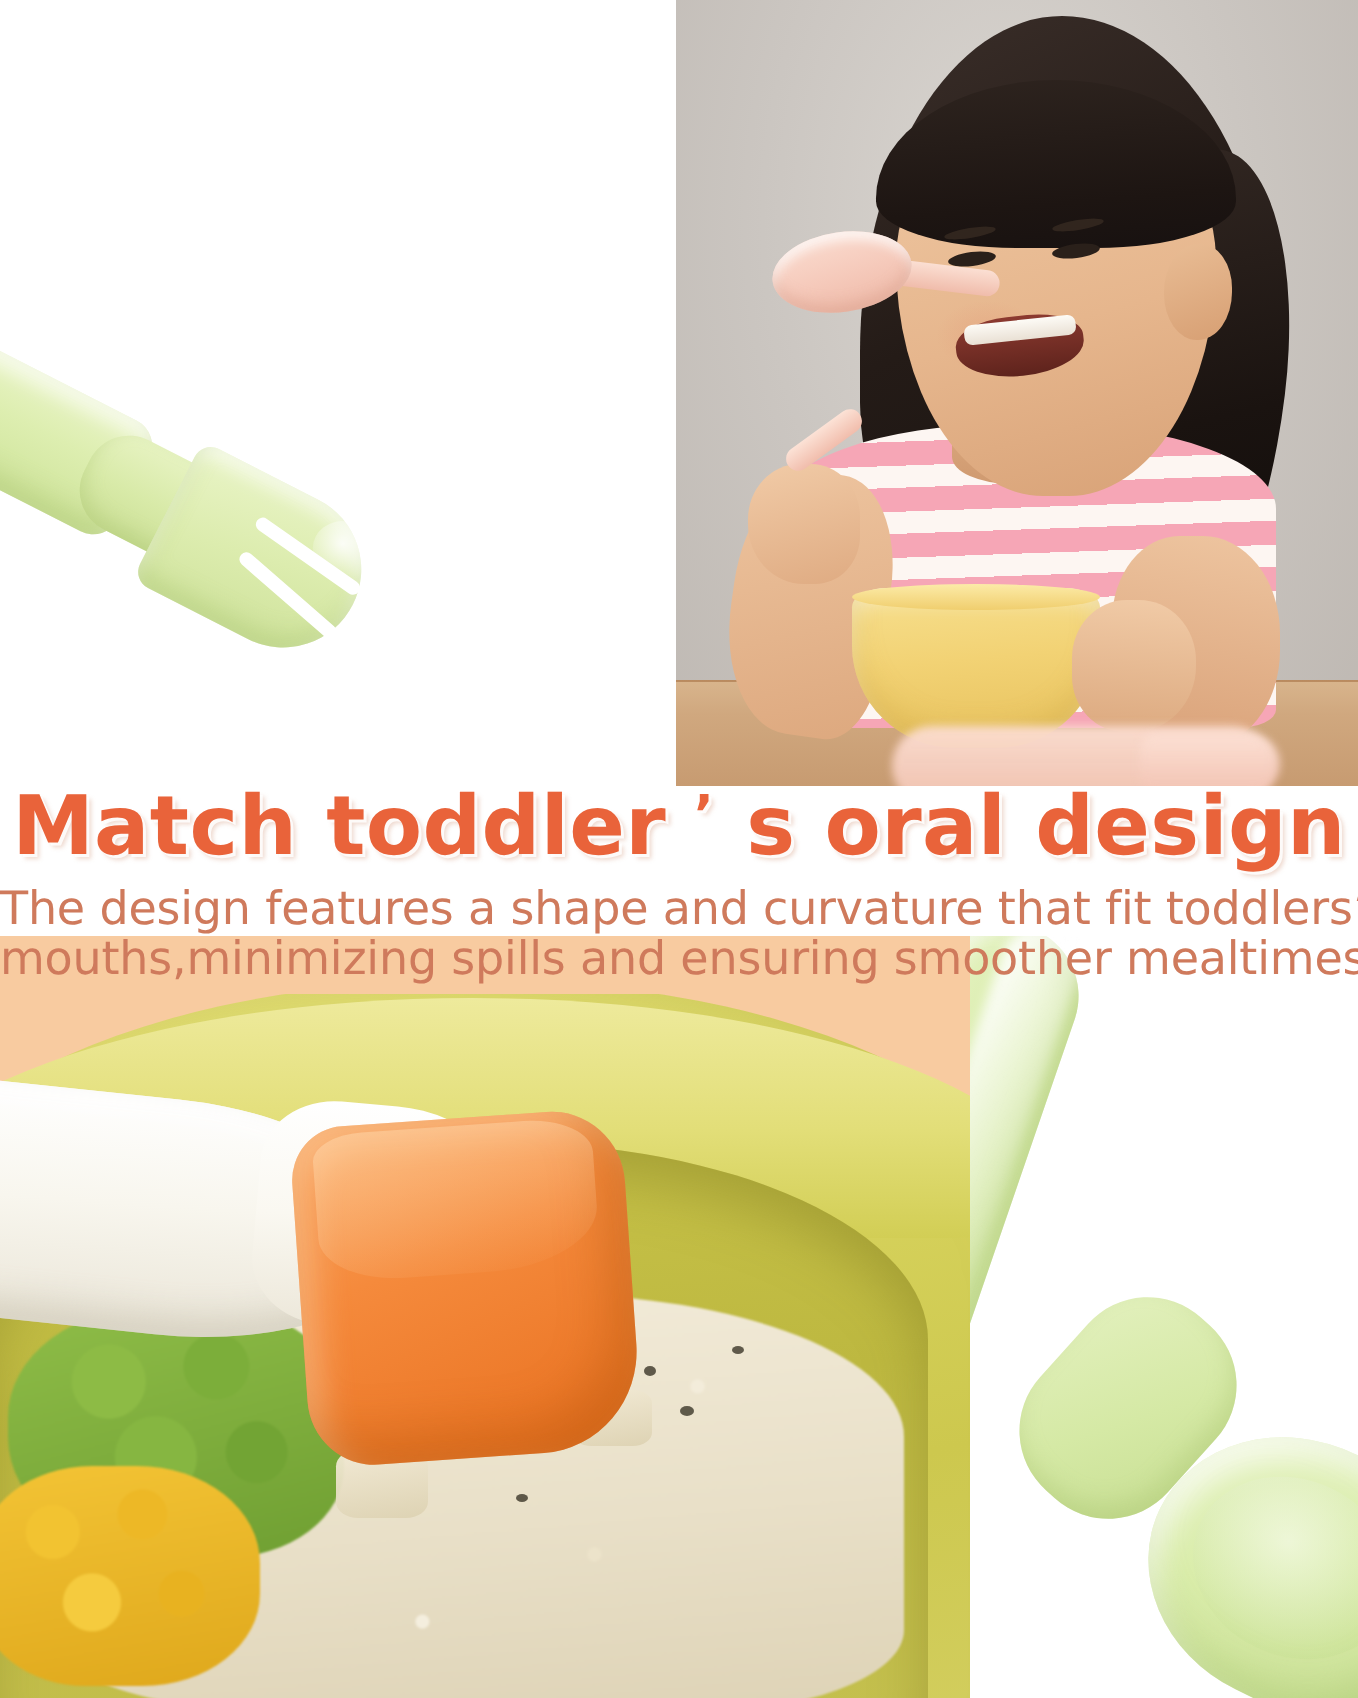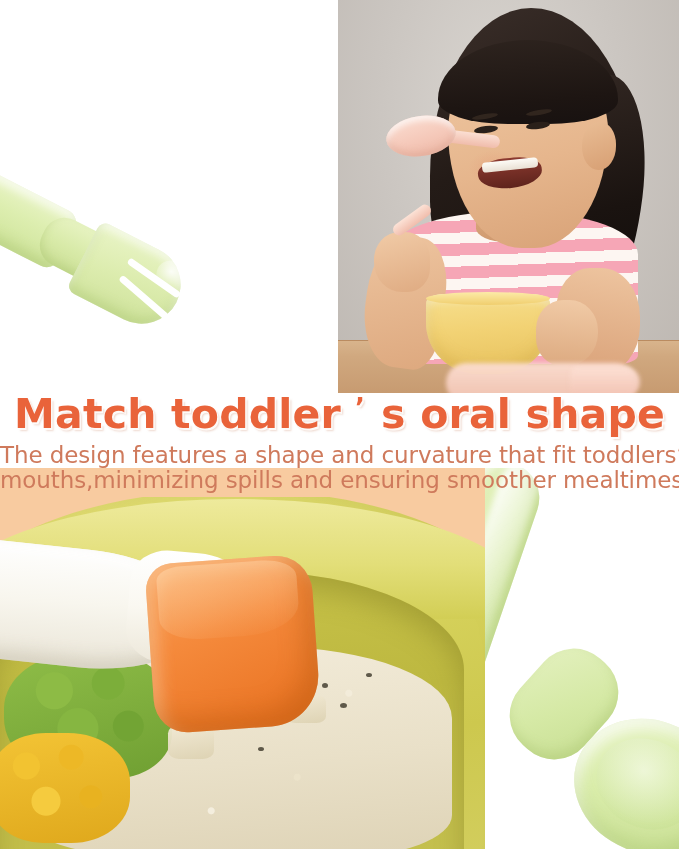--- a/index.html
+++ b/index.html
@@ -268,18 +268,18 @@
   </div>
 
   <div class="panel-spoon">
     <div class="sp-handle"></div>
     <div class="sp-glow"></div>
     <div class="sp-mid"></div>
     <div class="sp-bowl"></div>
     <div class="sp-bowl-hollow"></div>
   </div>
 
-  <div class="headline"><span>Match toddler</span><span class="apos">’</span><span>s oral shape</span></div>
+  <div class="headline"><span>Match toddler</span><span class="apos">’</span><span>s oral design</span></div>
 
   <div class="sub sub1">The design features a shape and curvature that fit toddlers’</div>
   <div class="sub sub2">mouths,minimizing spills and ensuring smoother mealtimes.</div>
 
 </div>
 
 </body></html>

